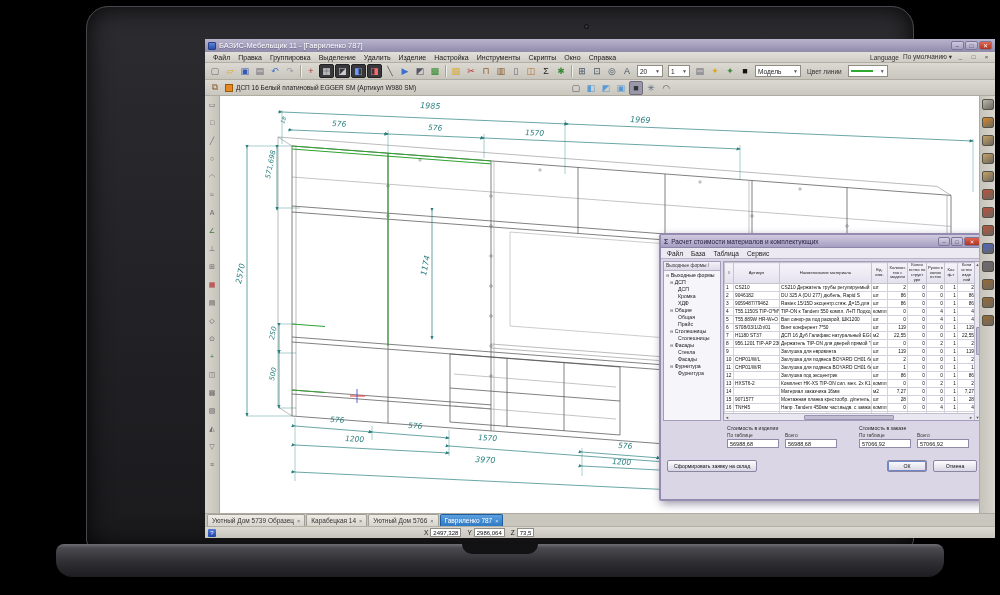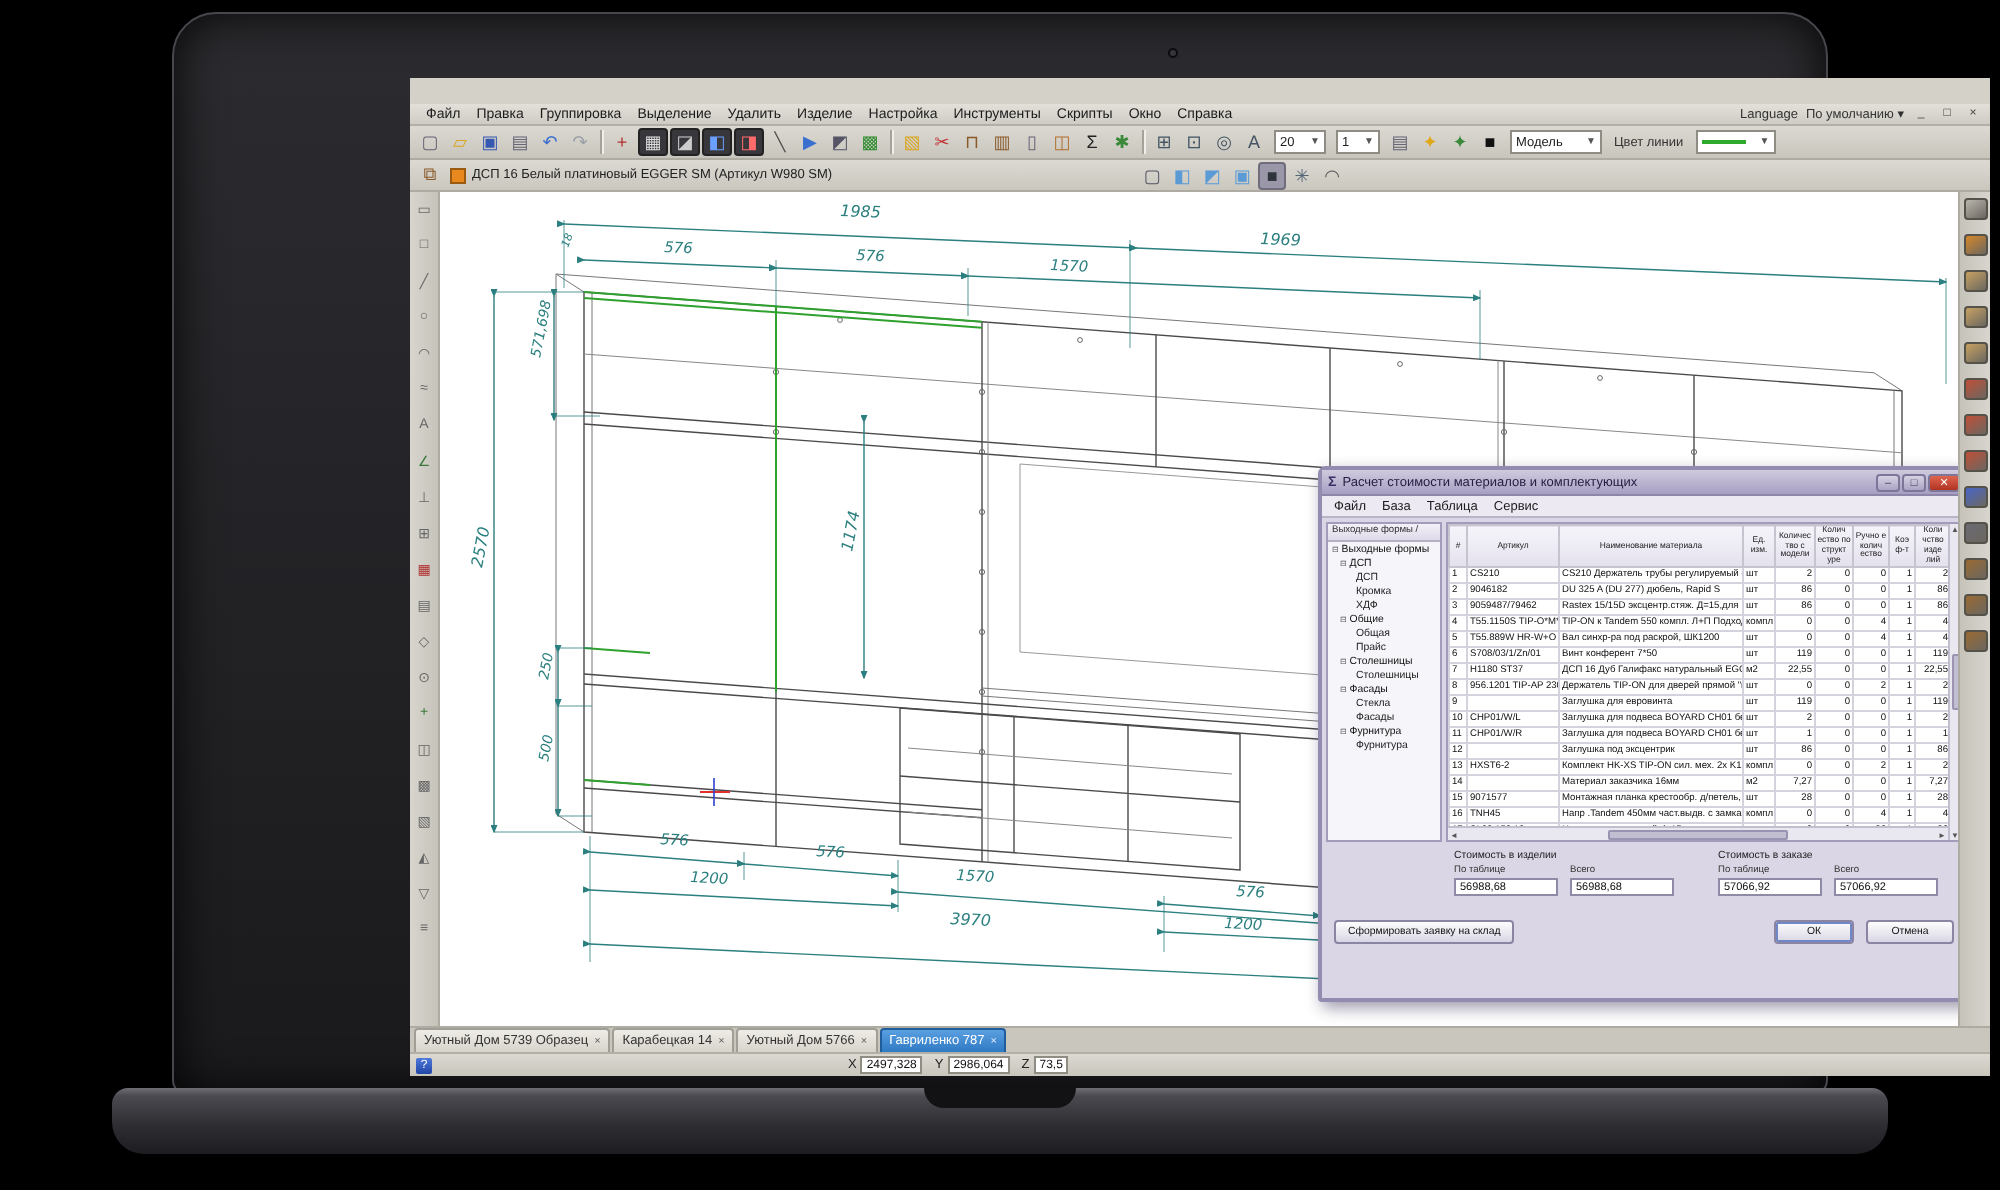--- a/index.html
+++ b/index.html
@@ -150,20 +150,29 @@
 </style>
 </head>
 <body>
 
 <div id="stage">
   <div id="laptop-frame">
     <div id="webcam"></div>
 
     <div id="screen">
 
+      <div id="titlebar">
+        <div id="appicon"></div>
+        <div class="ttl">БАЗИС-Мебельщик 11 - [Гавриленко 787]</div>
+        <div style="margin-left:auto;display:flex;">
+          <div class="winbtn">–</div>
+          <div class="winbtn">□</div>
+          <div class="winbtn close">✕</div>
+        </div>
+      </div>
 
       <div id="menubar">
         <div id="main-menu" style="display:flex;">
             <span class="menu-item">Файл</span>
             <span class="menu-item">Правка</span>
             <span class="menu-item">Группировка</span>
             <span class="menu-item">Выделение</span>
             <span class="menu-item">Удалить</span>
             <span class="menu-item">Изделие</span>
             <span class="menu-item">Настройка</span>

